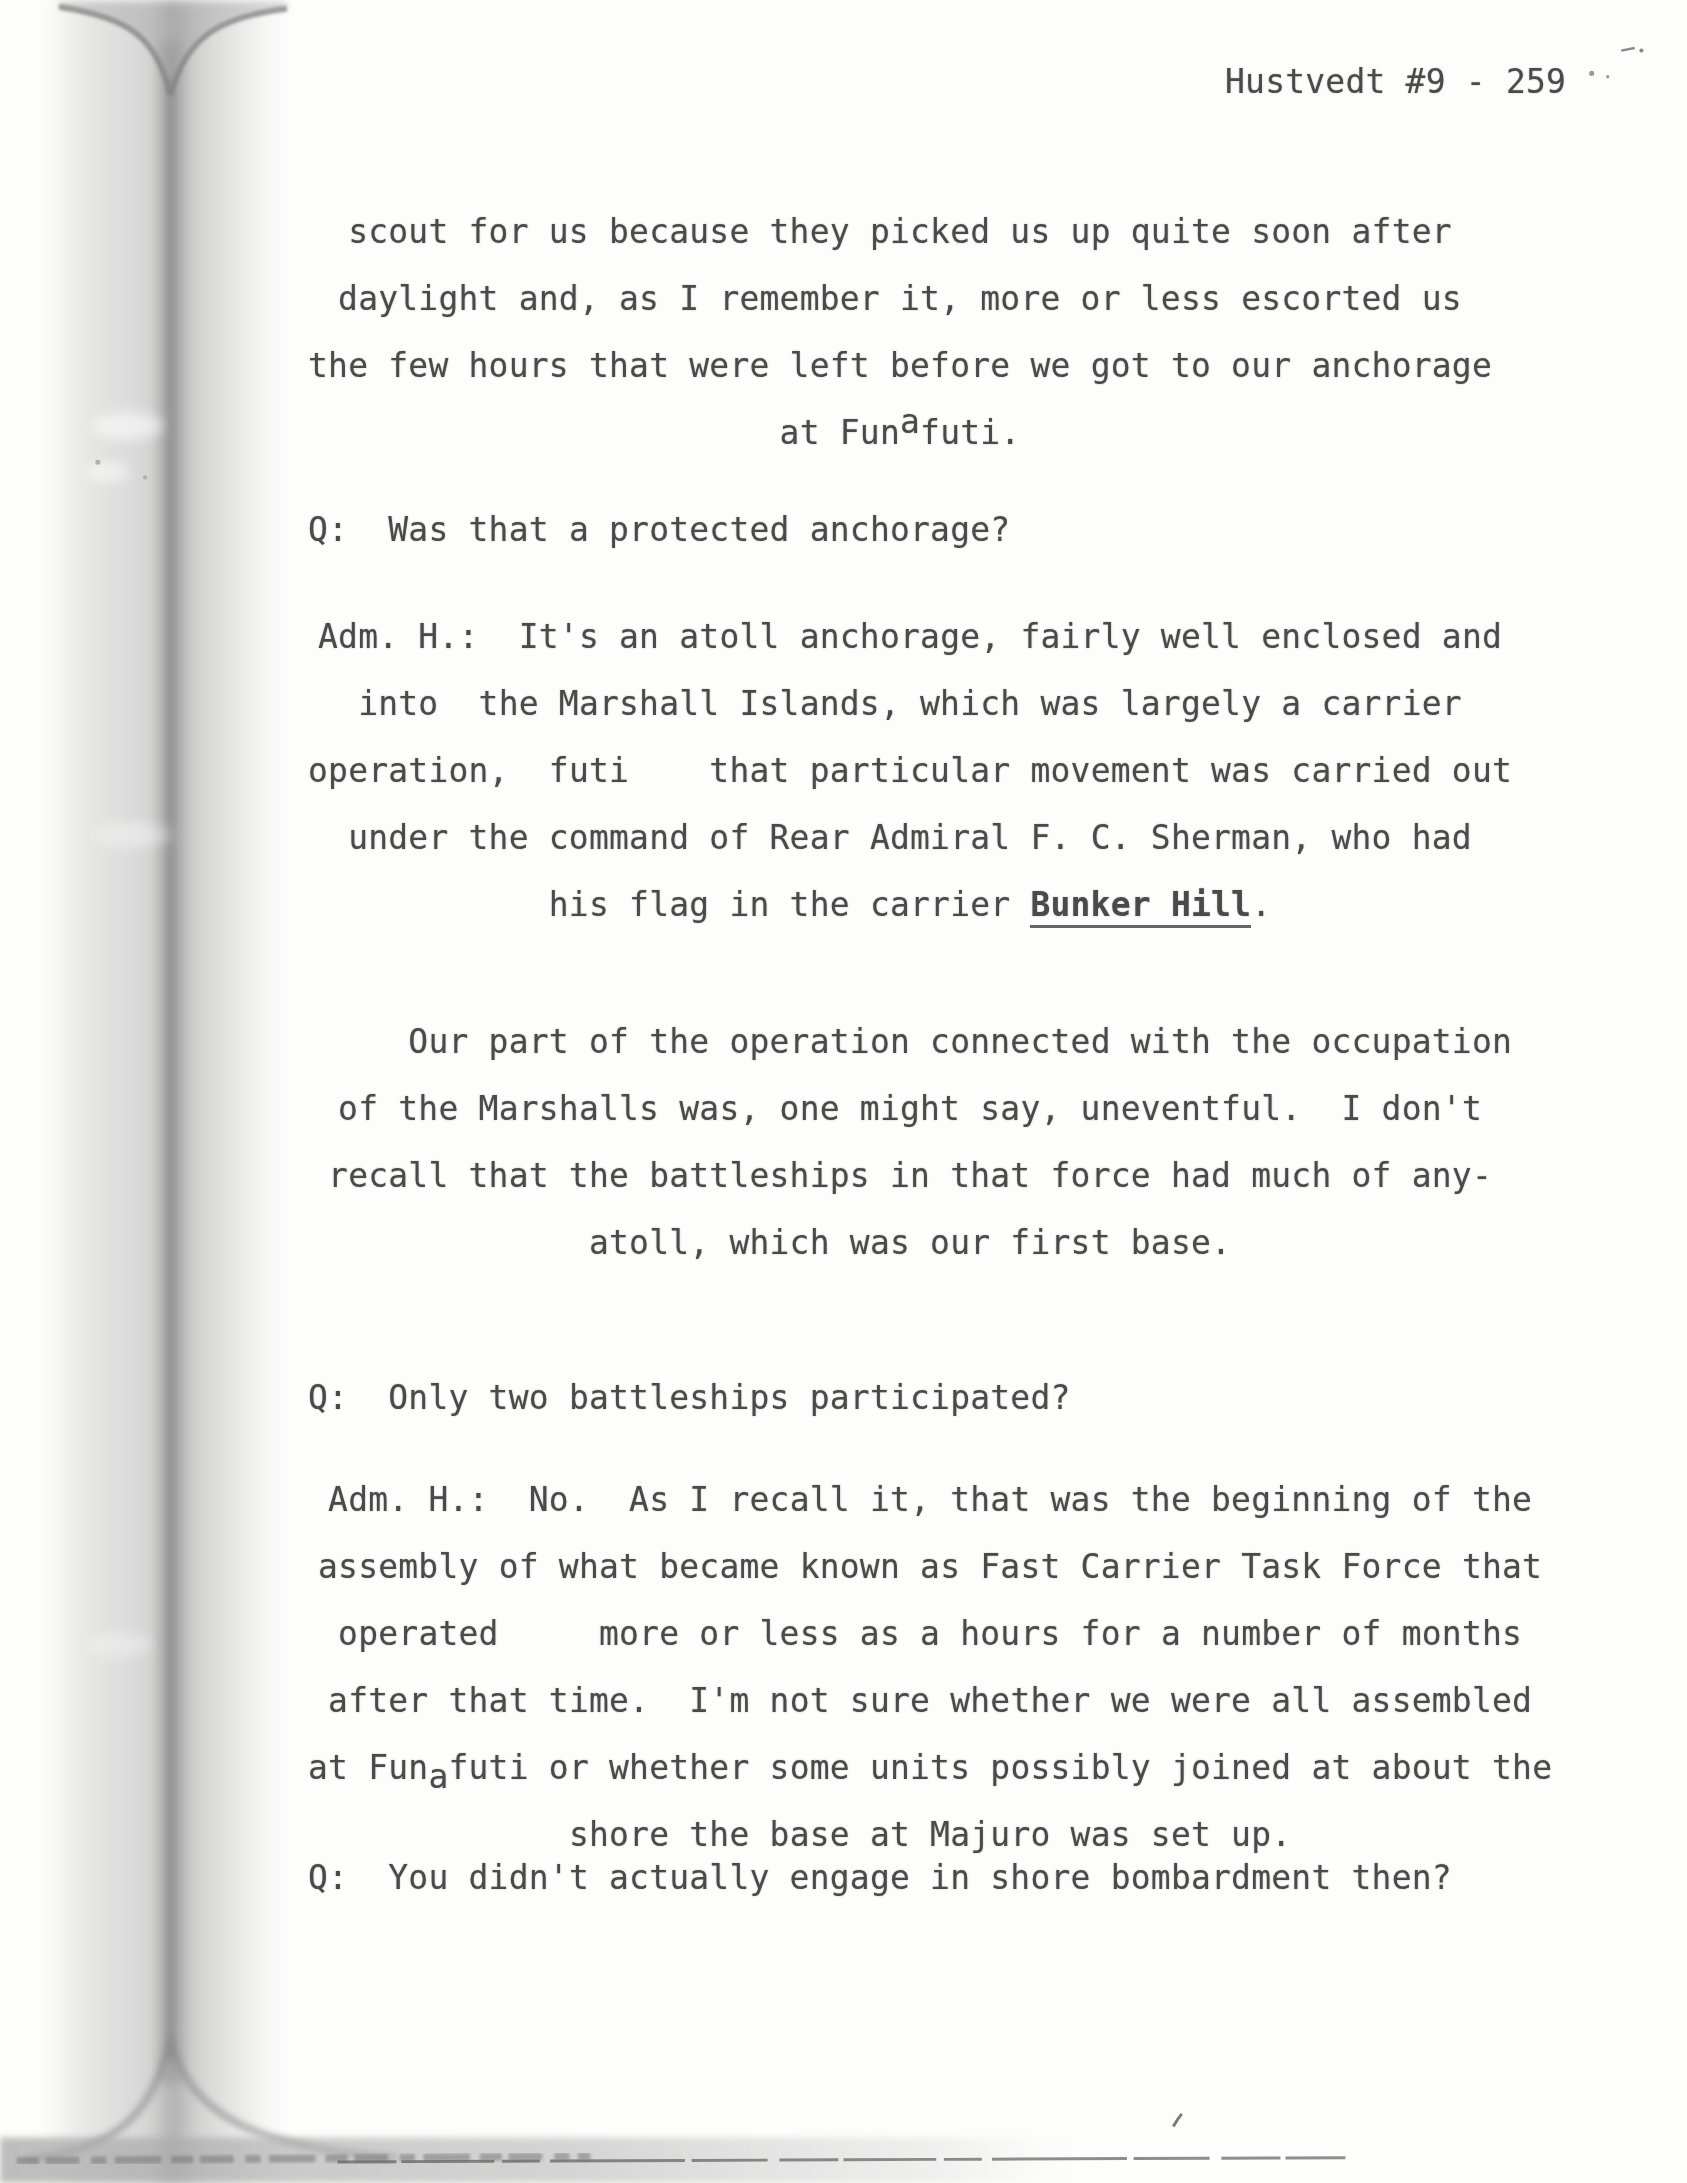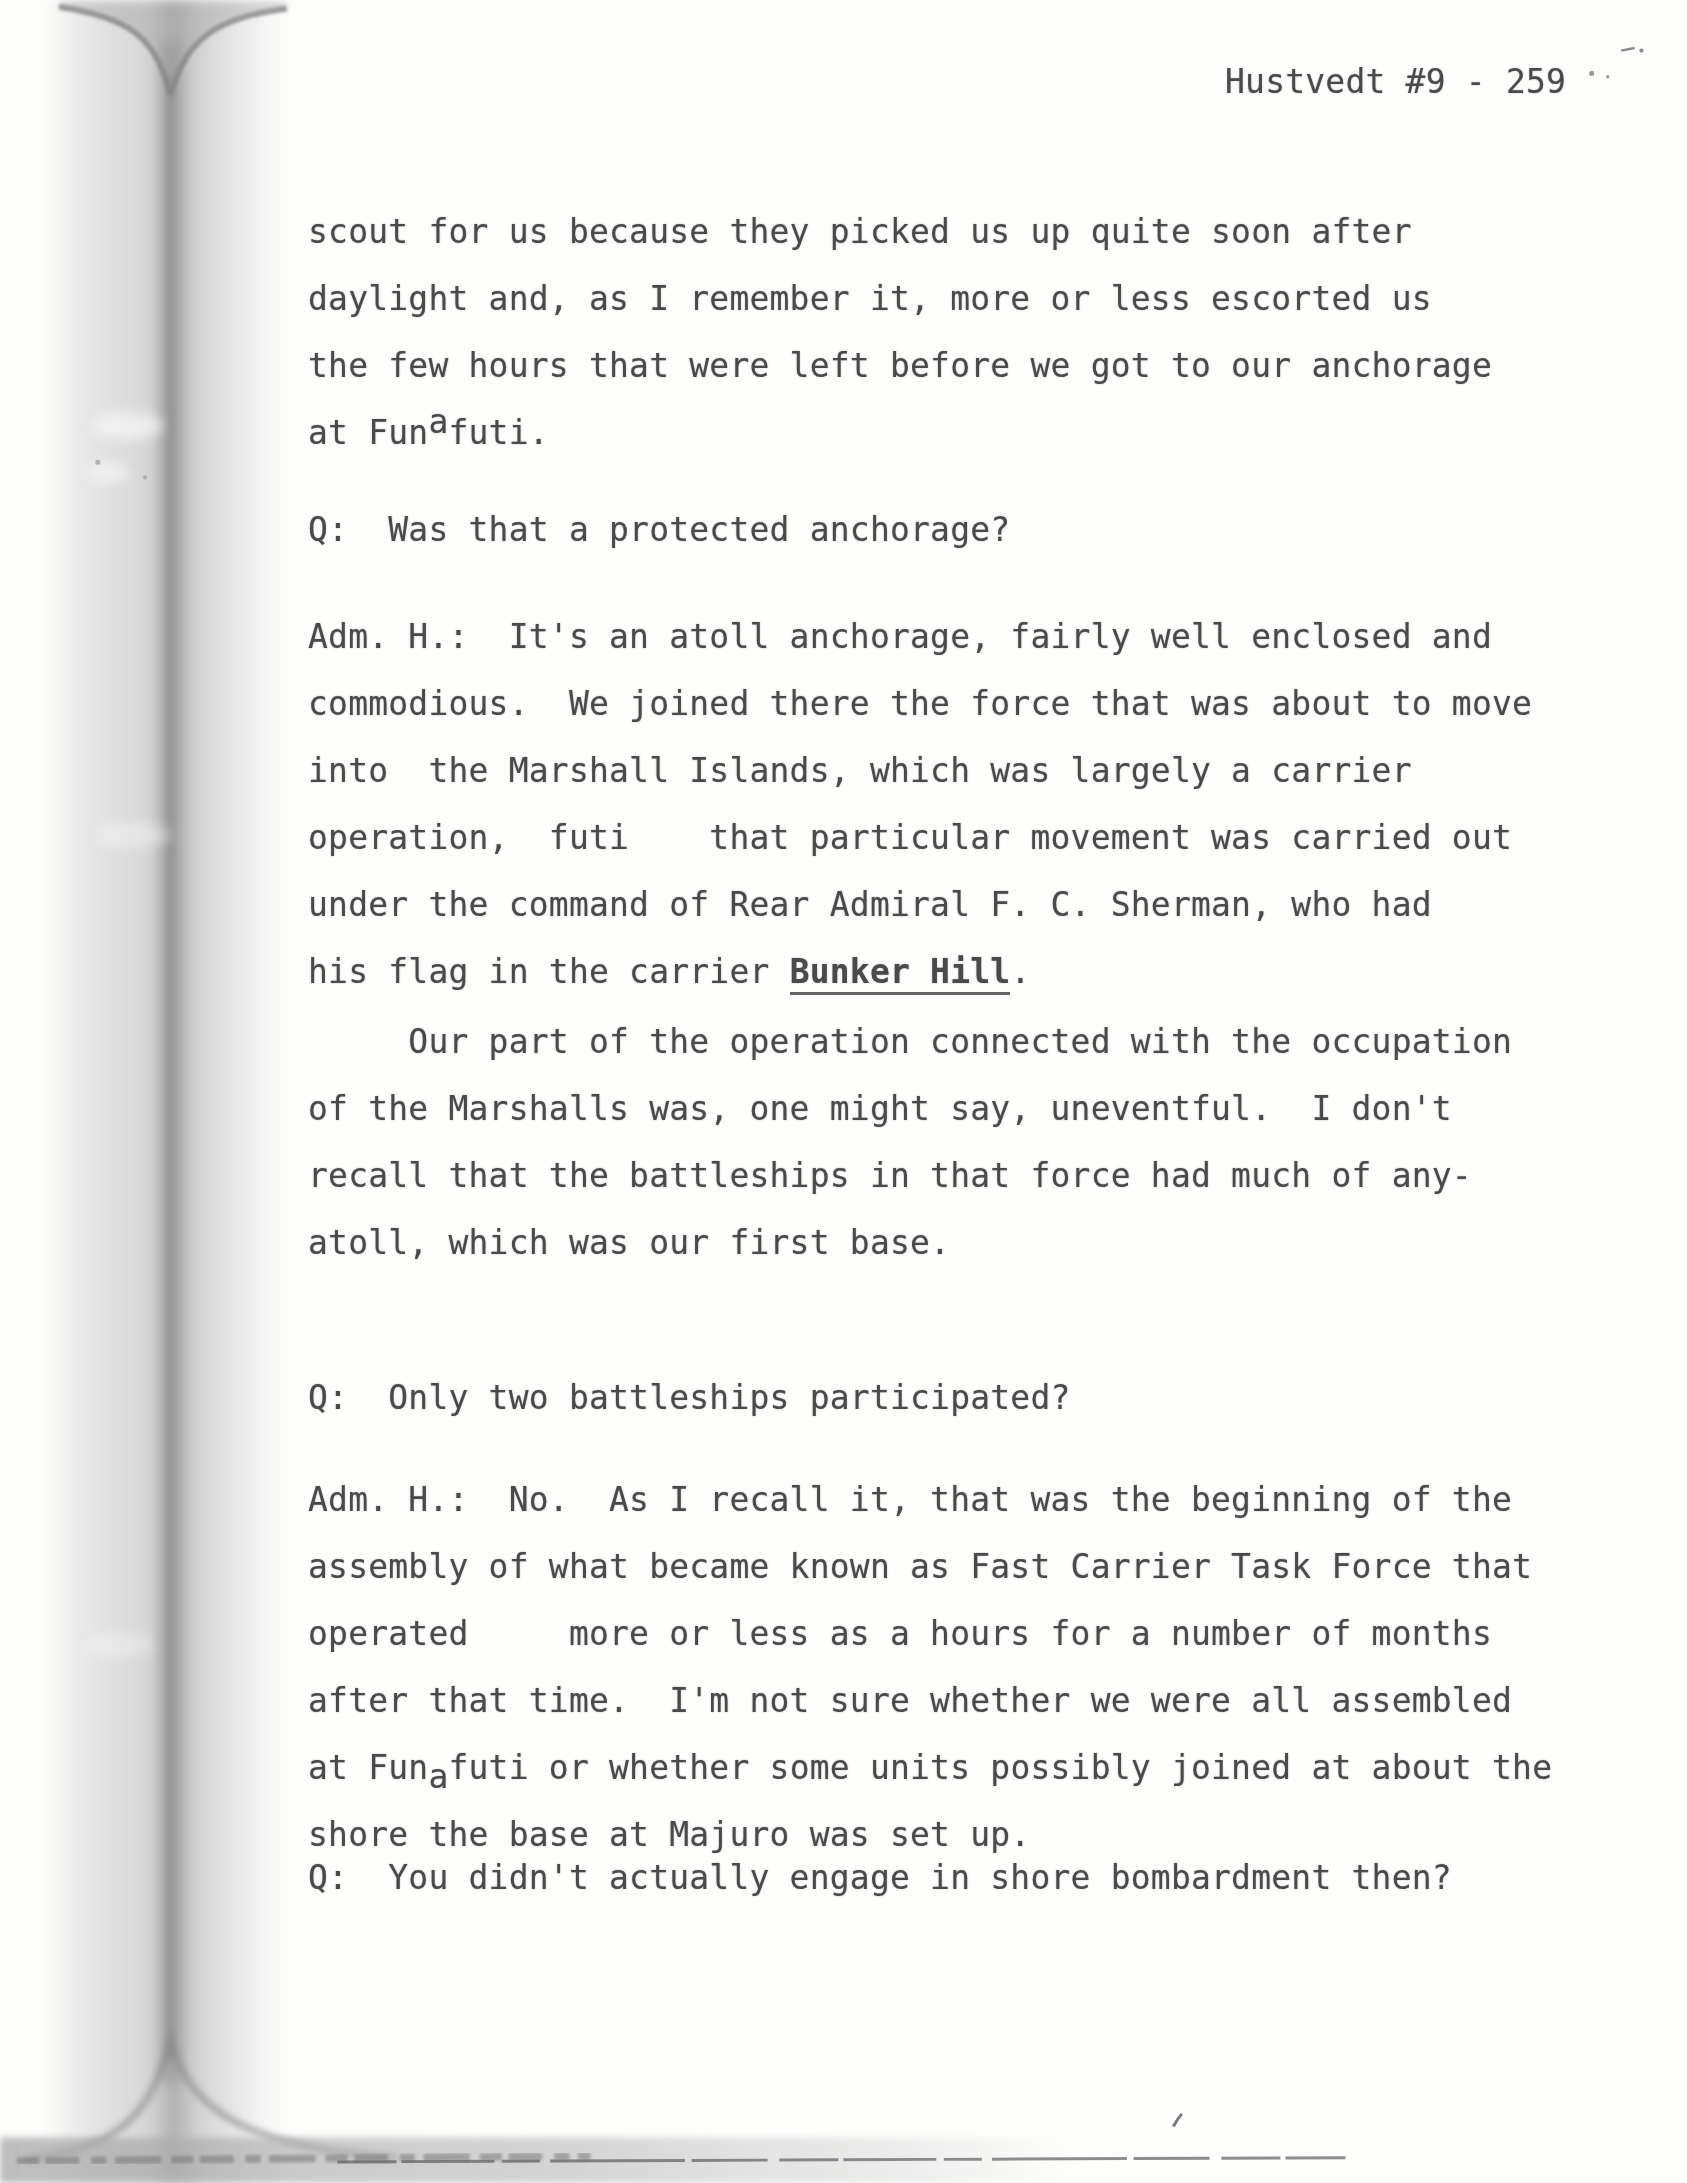--- a/index.html
+++ b/index.html
@@ -2,21 +2,21 @@
 <html style="font-size:13.5px"><head>
 <meta charset="utf-8">
 <style>
   html,body{margin:0;padding:0;}
   body{
     width:1687px;height:2183px;
     background:#fdfdfc;
     overflow:hidden;
     font-family:"DejaVu Sans Mono","Liberation Mono",monospace;
   }
-  .page{position:relative;width:1687px;height:1564px;}
+  .page{position:relative;width:1687px;height:1564px;text-align:center;}
   .artifacts{position:absolute;left:0;top:0;z-index:1;pointer-events:none;}
   .txt{
     position:absolute;z-index:2;
     color:#4a4a4a;
     font-size:33px;
     letter-spacing:0.2px;
     text-shadow:0 0 1.7px rgba(90,90,90,0.45);
   }
   .line{display:block;height:67px;line-height:67px;white-space:pre;}
   .header{left:1225px;top:62px;}
@@ -96,21 +96,20 @@
 
   <div class="txt block" style="top:198px">
     <span class="line">scout for us because they picked us up quite soon after</span>
     <span class="line">daylight and, as I remember it, more or less escorted us</span>
     <span class="line">the few hours that were left before we got to our anchorage</span>
     <span class="line"><span>at Fun</span><span class="raised">a</span><span>futi.</span></span>
   </div>
 
   <div class="txt block" style="top:603px">
     <span class="line">Adm. H.:  It's an atoll anchorage, fairly well enclosed and</span>
-    <span class="line">commodious.  We joined there the force that was about to move</span>
     <span class="line">into  the Marshall Islands, which was largely a carrier</span>
     <span class="line">operation,  futi    that particular movement was carried out</span>
     <span class="line">under the command of Rear Admiral F. C. Sherman, who had</span>
     <span class="line"><span>his flag in the carrier </span><span class="uline">Bunker Hill</span><span>.</span></span>
   </div>
 
   <div class="txt block" style="top:1008px">
     <span class="line">     Our part of the operation connected with the occupation</span>
     <span class="line">of the Marshalls was, one might say, uneventful.  I don't</span>
     <span class="line">recall that the battleships in that force had much of any-</span>

